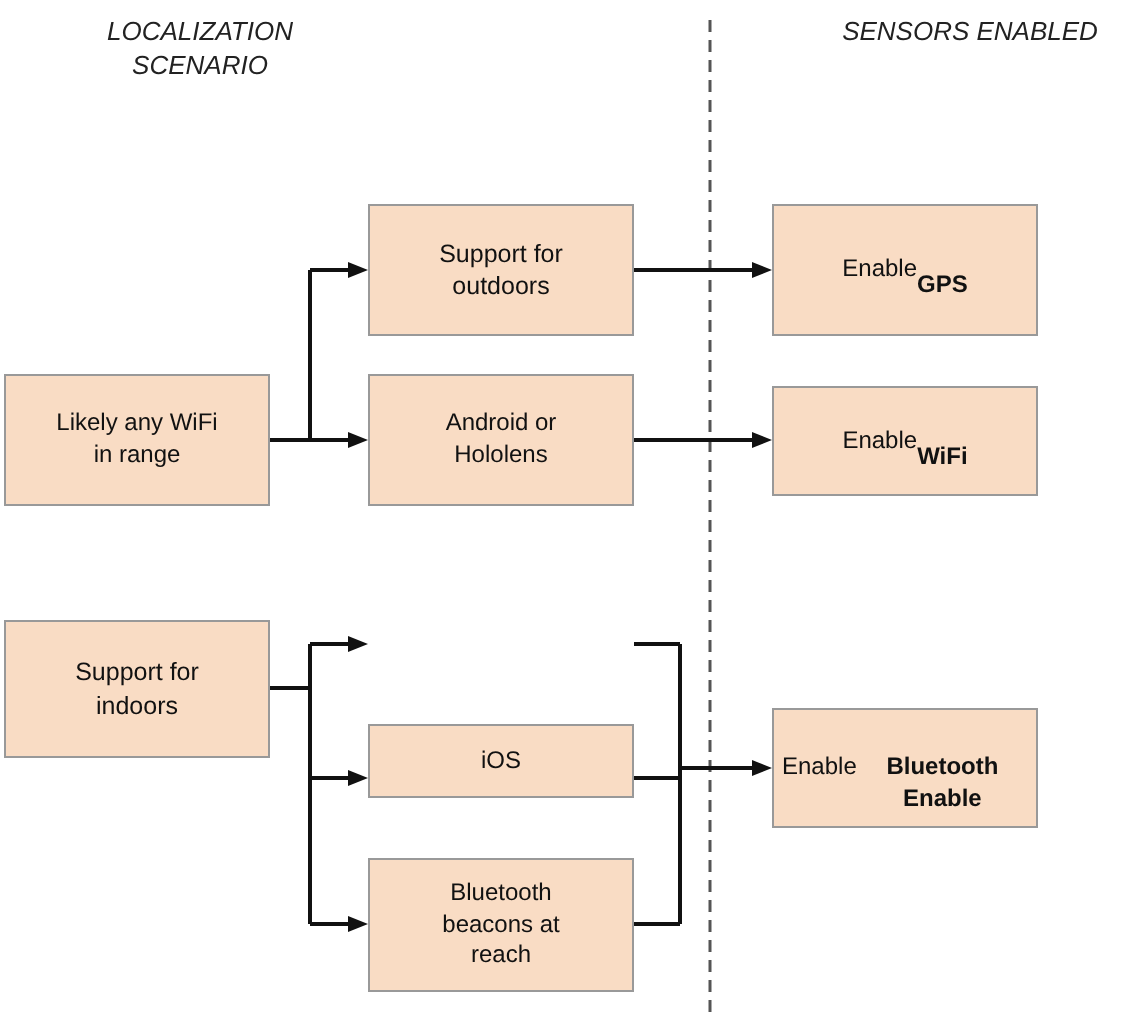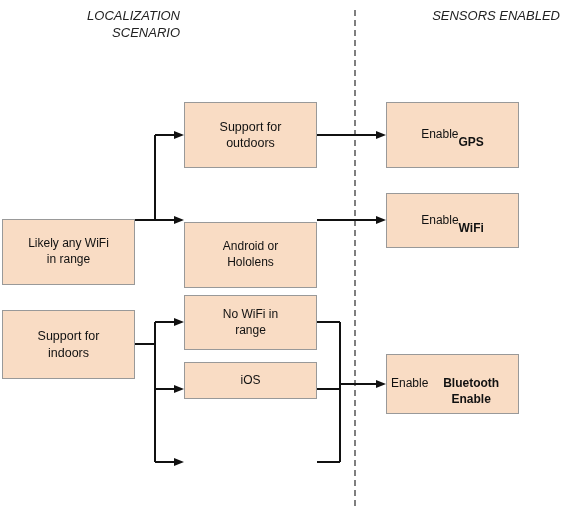--- a/index.html
+++ b/index.html
@@ -14,21 +14,21 @@
 
     .diagram {
       width: 574px;
       height: 510px;
       position: relative;
     }
 
     
     .col-header {
       position: absolute;
-      text-align: right;
+      text-align: center;
       font-style: italic;
       font-size: 13px;
       font-weight: normal;
       color: #222;
       line-height: 1.3;
     }
 
     
     .box {
       position: absolute;
@@ -106,46 +106,46 @@
     <line x1="317" y1="462" x2="340" y2="462" stroke="#111" stroke-width="2"></line>
 
     <line x1="340" y1="384" x2="376" y2="384" stroke="#111" stroke-width="2"></line>
     <polygon points="376,380 386,384 376,388" fill="#111"></polygon>
   </svg>
 
   <div class="box" style="left:184px; top:102px; width:133px; height:66px; font-size:12.5px;">
     Support for<br>outdoors
   </div>
 
-  <div class="box" style="left:184px; top:187px; width:133px; height:66px;margin-top:35px;">
+  <div class="box" style="left:184px; top:187px; width:133px; height:66px;">
     Android or<br>Hololens
   </div>
 
-  <div class="box" style="left:2px; top:187px; width:133px; height:66px;margin-top:32px;">
+  <div class="box" style="left:2px; top:187px; width:133px; height:66px;">
     Likely any WiFi<br>in range
   </div>
 
   <div class="box" style="left:386px; top:102px; width:133px; height:66px;">
     Enable<br><span class="bold">GPS</span>
   </div>
 
   <div class="box" style="left:386px; top:193px; width:133px; height:55px;">
     Enable<br><span class="bold">WiFi</span>
   </div>
 
   <div class="box" style="left:2px; top:310px; width:133px; height:69px; font-size:12.5px;">
     Support for<br>indoors
   </div>
 
-  <div class="box" style="left:184px; top:295px; width:133px; height:55px;">
-    No WiFi in<br>range
-  </div>
 
   <div class="box" style="left:184px; top:362px; width:133px; height:37px;">
     iOS
   </div>
 
+  <div class="box" style="left:184px; top:429px; width:133px; height:67px;">
+    Bluetooth<br>beacons at<br>reach
+  </div>
 
   <div class="box" style="left:386px; top:354px; width:133px; height:60px; font-size:12px;">
     Enable<br><span class="bold">Bluetooth Enable</span>
   </div>
 
 </div>
 
 </body></html>

